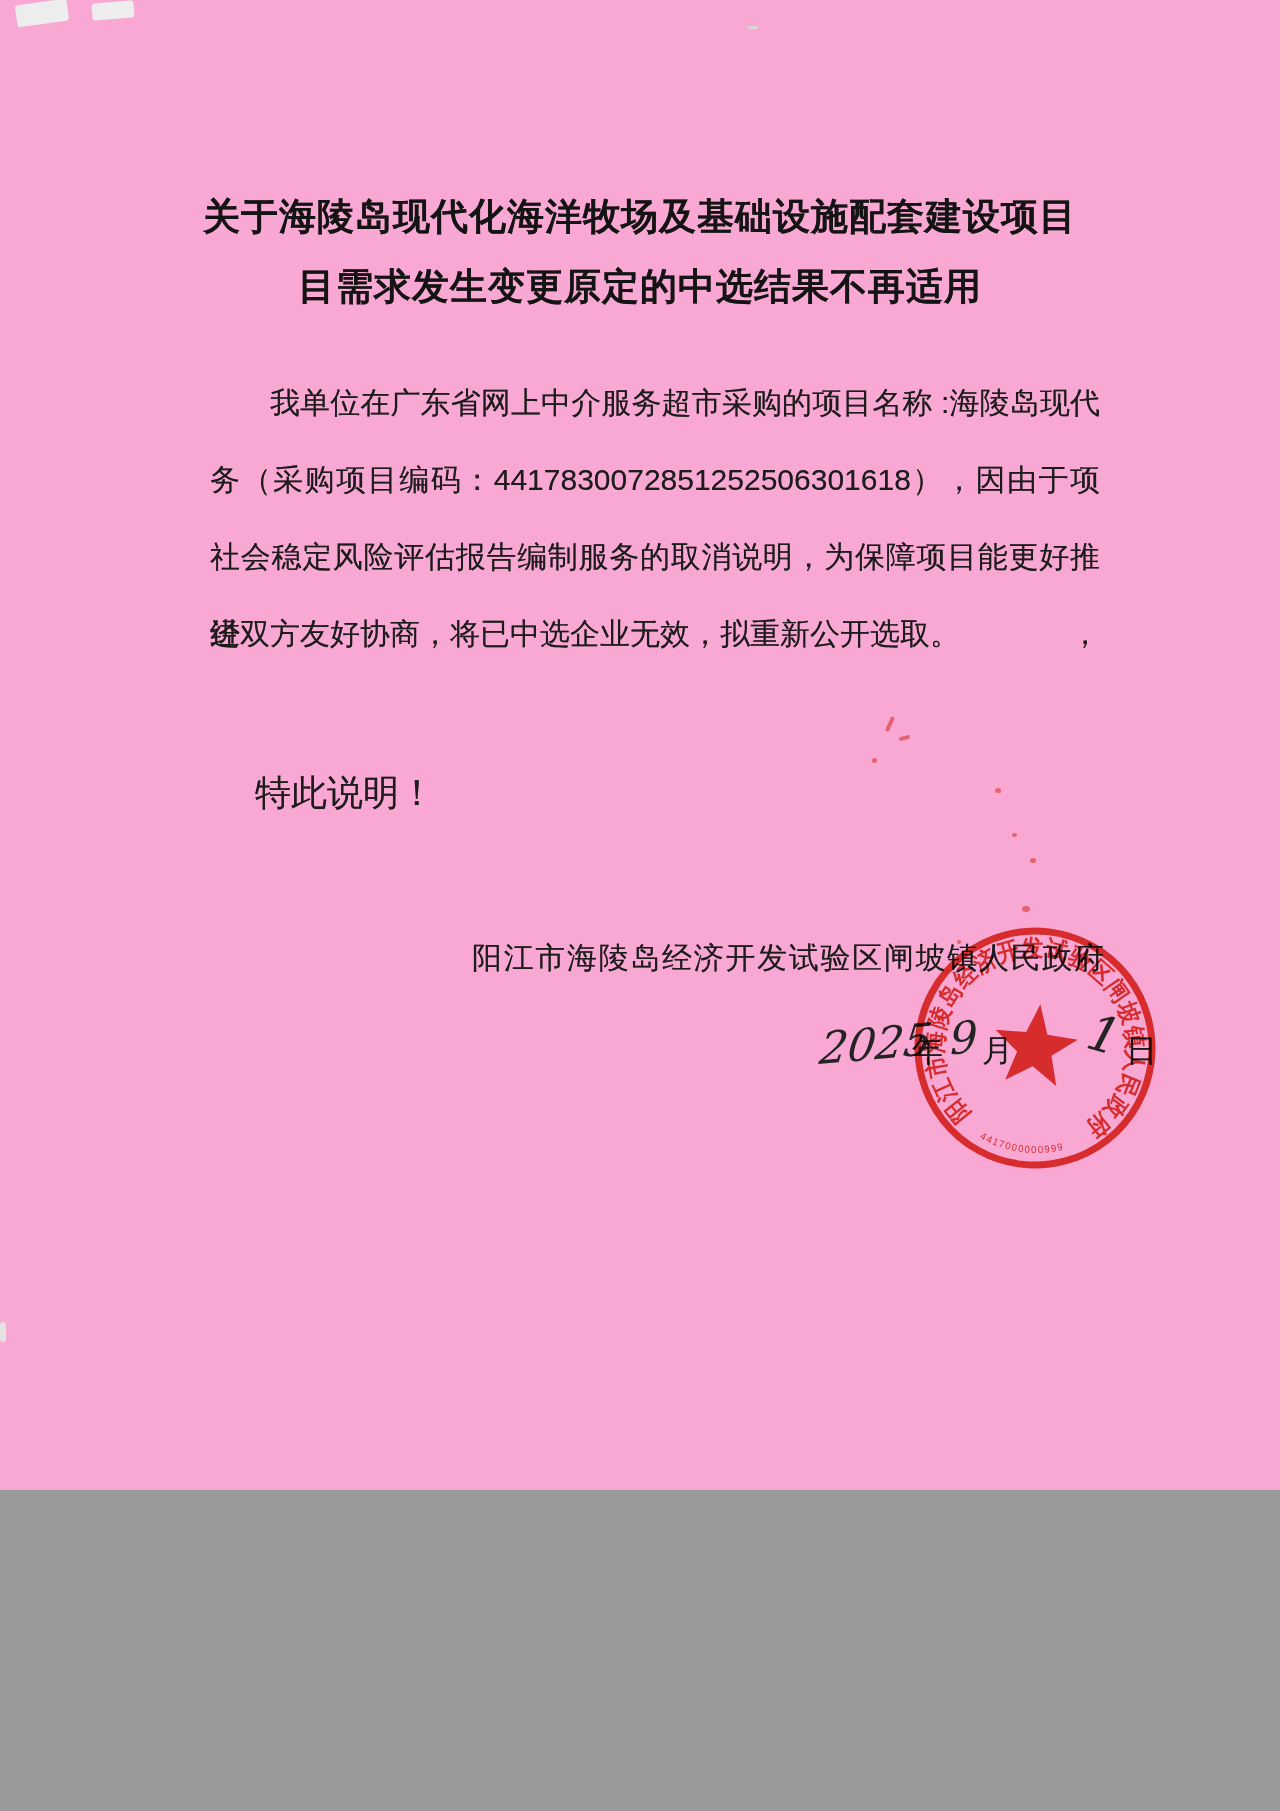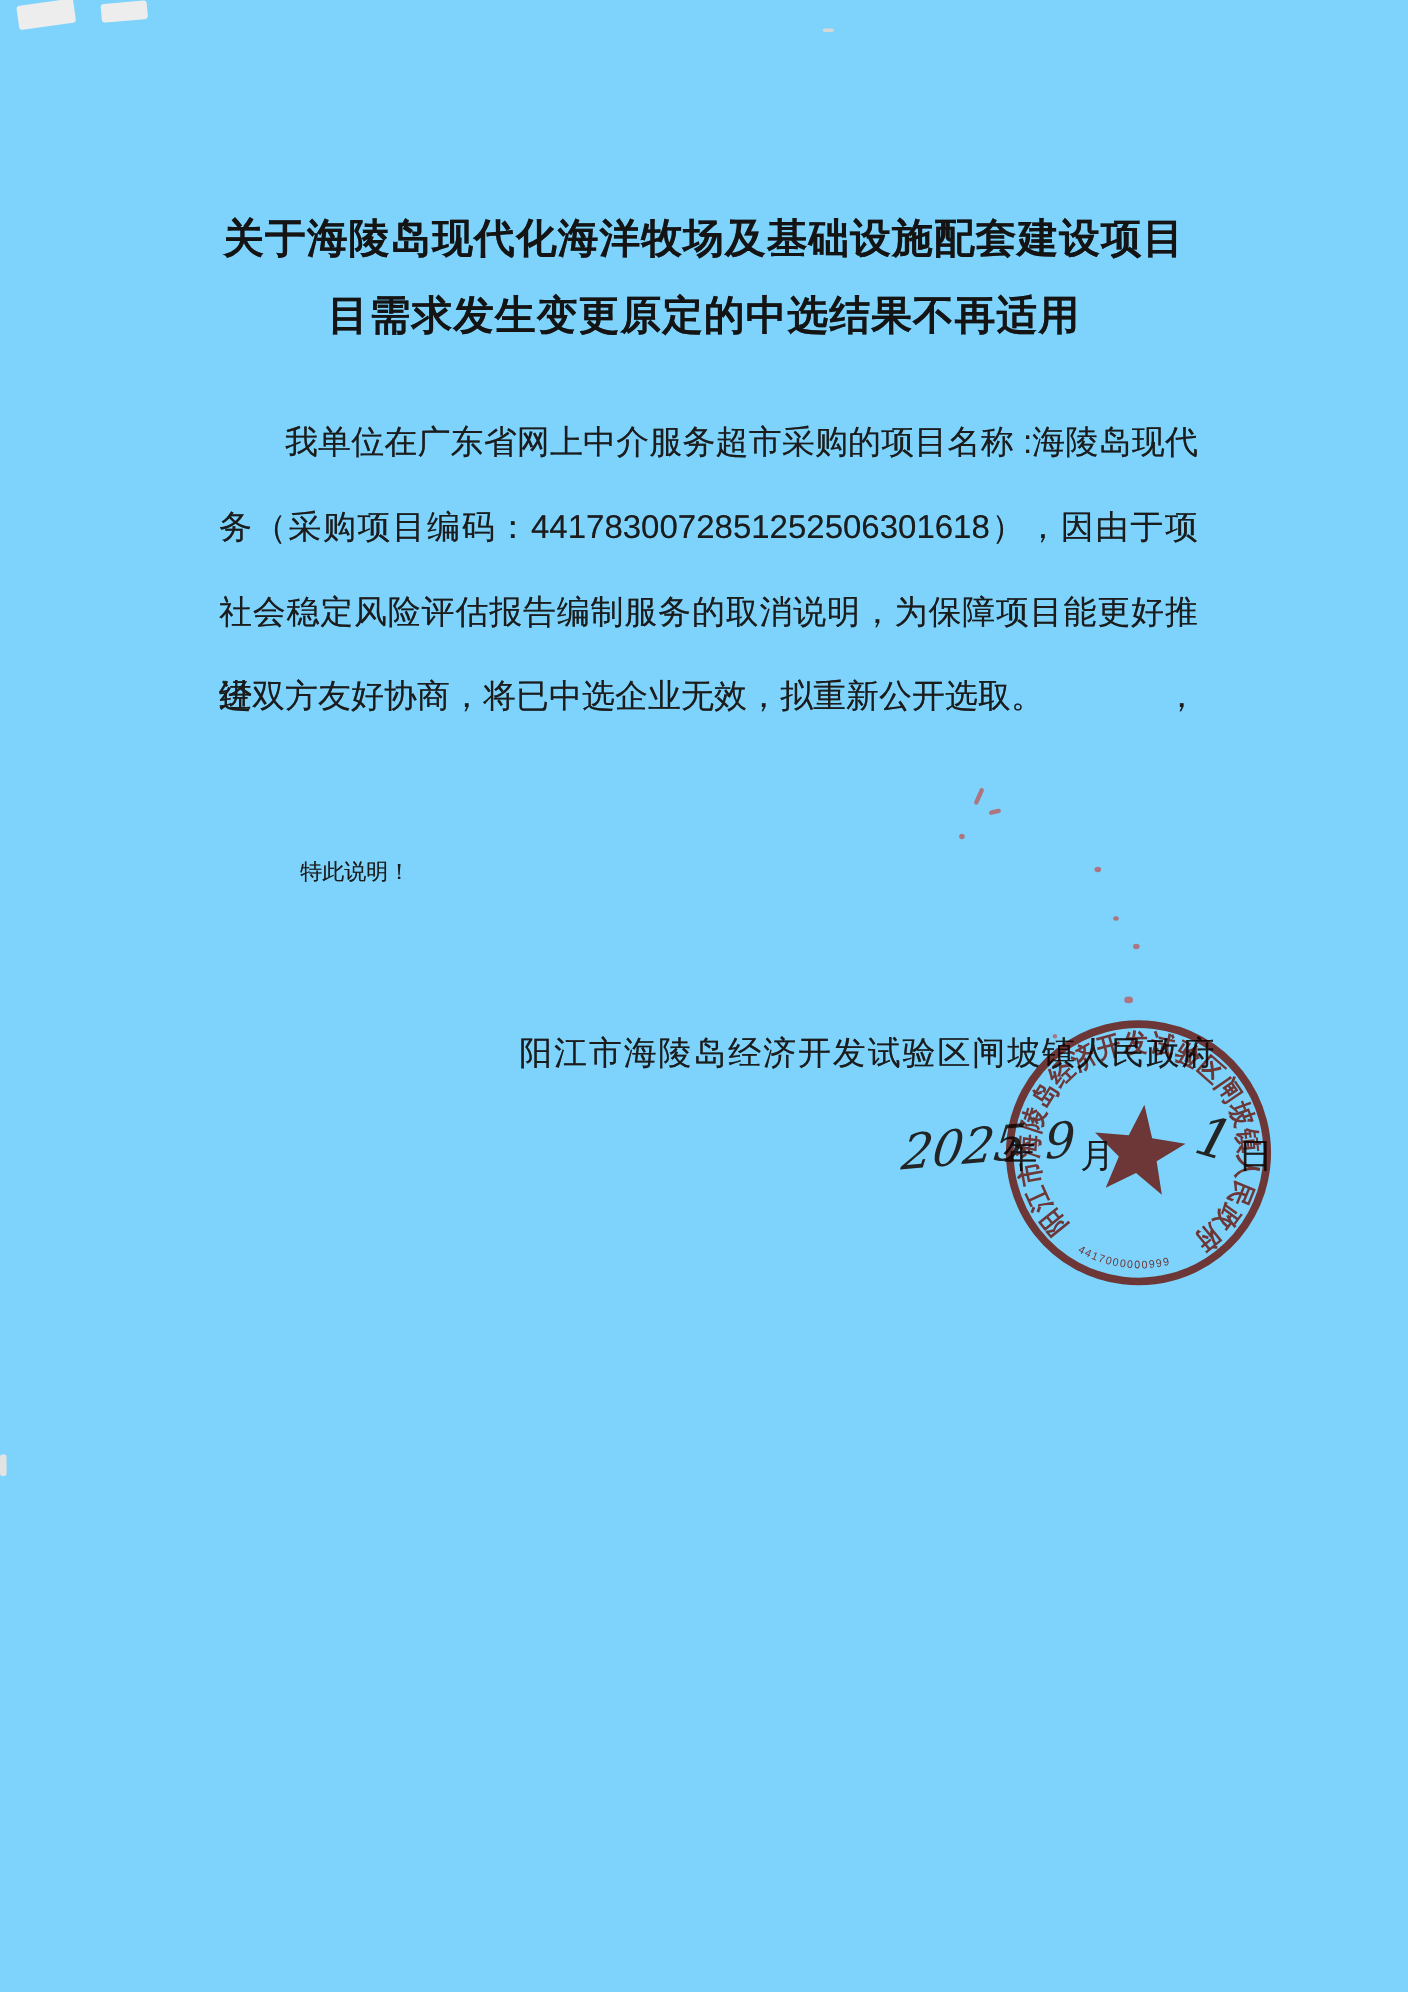--- a/index.html
+++ b/index.html
@@ -1,55 +1,55 @@
 <!DOCTYPE html>
 <html><head>
 <meta charset="utf-8">
 <style>
   html,body{margin:0;padding:0;background:#9a9a9a;}
   #page{
     position:relative;
-    width:1280px;height:1811px;
+    width:1280px;height:1490px;
     margin:0 auto;
-    background:#7dd3fc;
+    background:#f9a8d4;
     overflow:hidden;
     font-family:"Liberation Sans","DejaVu Sans",sans-serif;
     color:#1c1c1c;
   }
   
   .title-line{
     position:absolute;left:0;width:1280px;
     text-align:center;
     font-size:37px;font-weight:700;color:#141414;
     letter-spacing:1px;
     text-shadow:0 0 .6px rgba(0,0,0,.55);
     white-space:nowrap;
   }
   #title1{top:192px;}
   #title2{top:262px;}
   
   #body-block{
-    position:absolute;left:199px;top:364px;width:890px;
+    position:absolute;left:210px;top:364px;width:890px;
   }
   .body-line{
     height:77px;line-height:77px;
     font-size:30px;
     text-shadow:0 0 .5px rgba(0,0,0,.5);
     white-space:nowrap;
   }
   .body-line.justify{
     white-space:normal;
     text-align:justify;
     text-align-last:justify;
   }
   .body-line.indent{ padding-left:60px; }
   
   #closing{
-    position:absolute;left:273px;top:773px;
-    font-size:20px;line-height:40px;
+    position:absolute;left:255px;top:773px;
+    font-size:36px;line-height:40px;
     text-shadow:0 0 .5px rgba(0,0,0,.5);
   }
   
   #signature{
     position:absolute;left:472px;top:938px;width:632px;
     font-size:30px;line-height:40px;
     text-align:justify;text-align-last:justify;
     text-shadow:0 0 .5px rgba(0,0,0,.5);
   }
   

